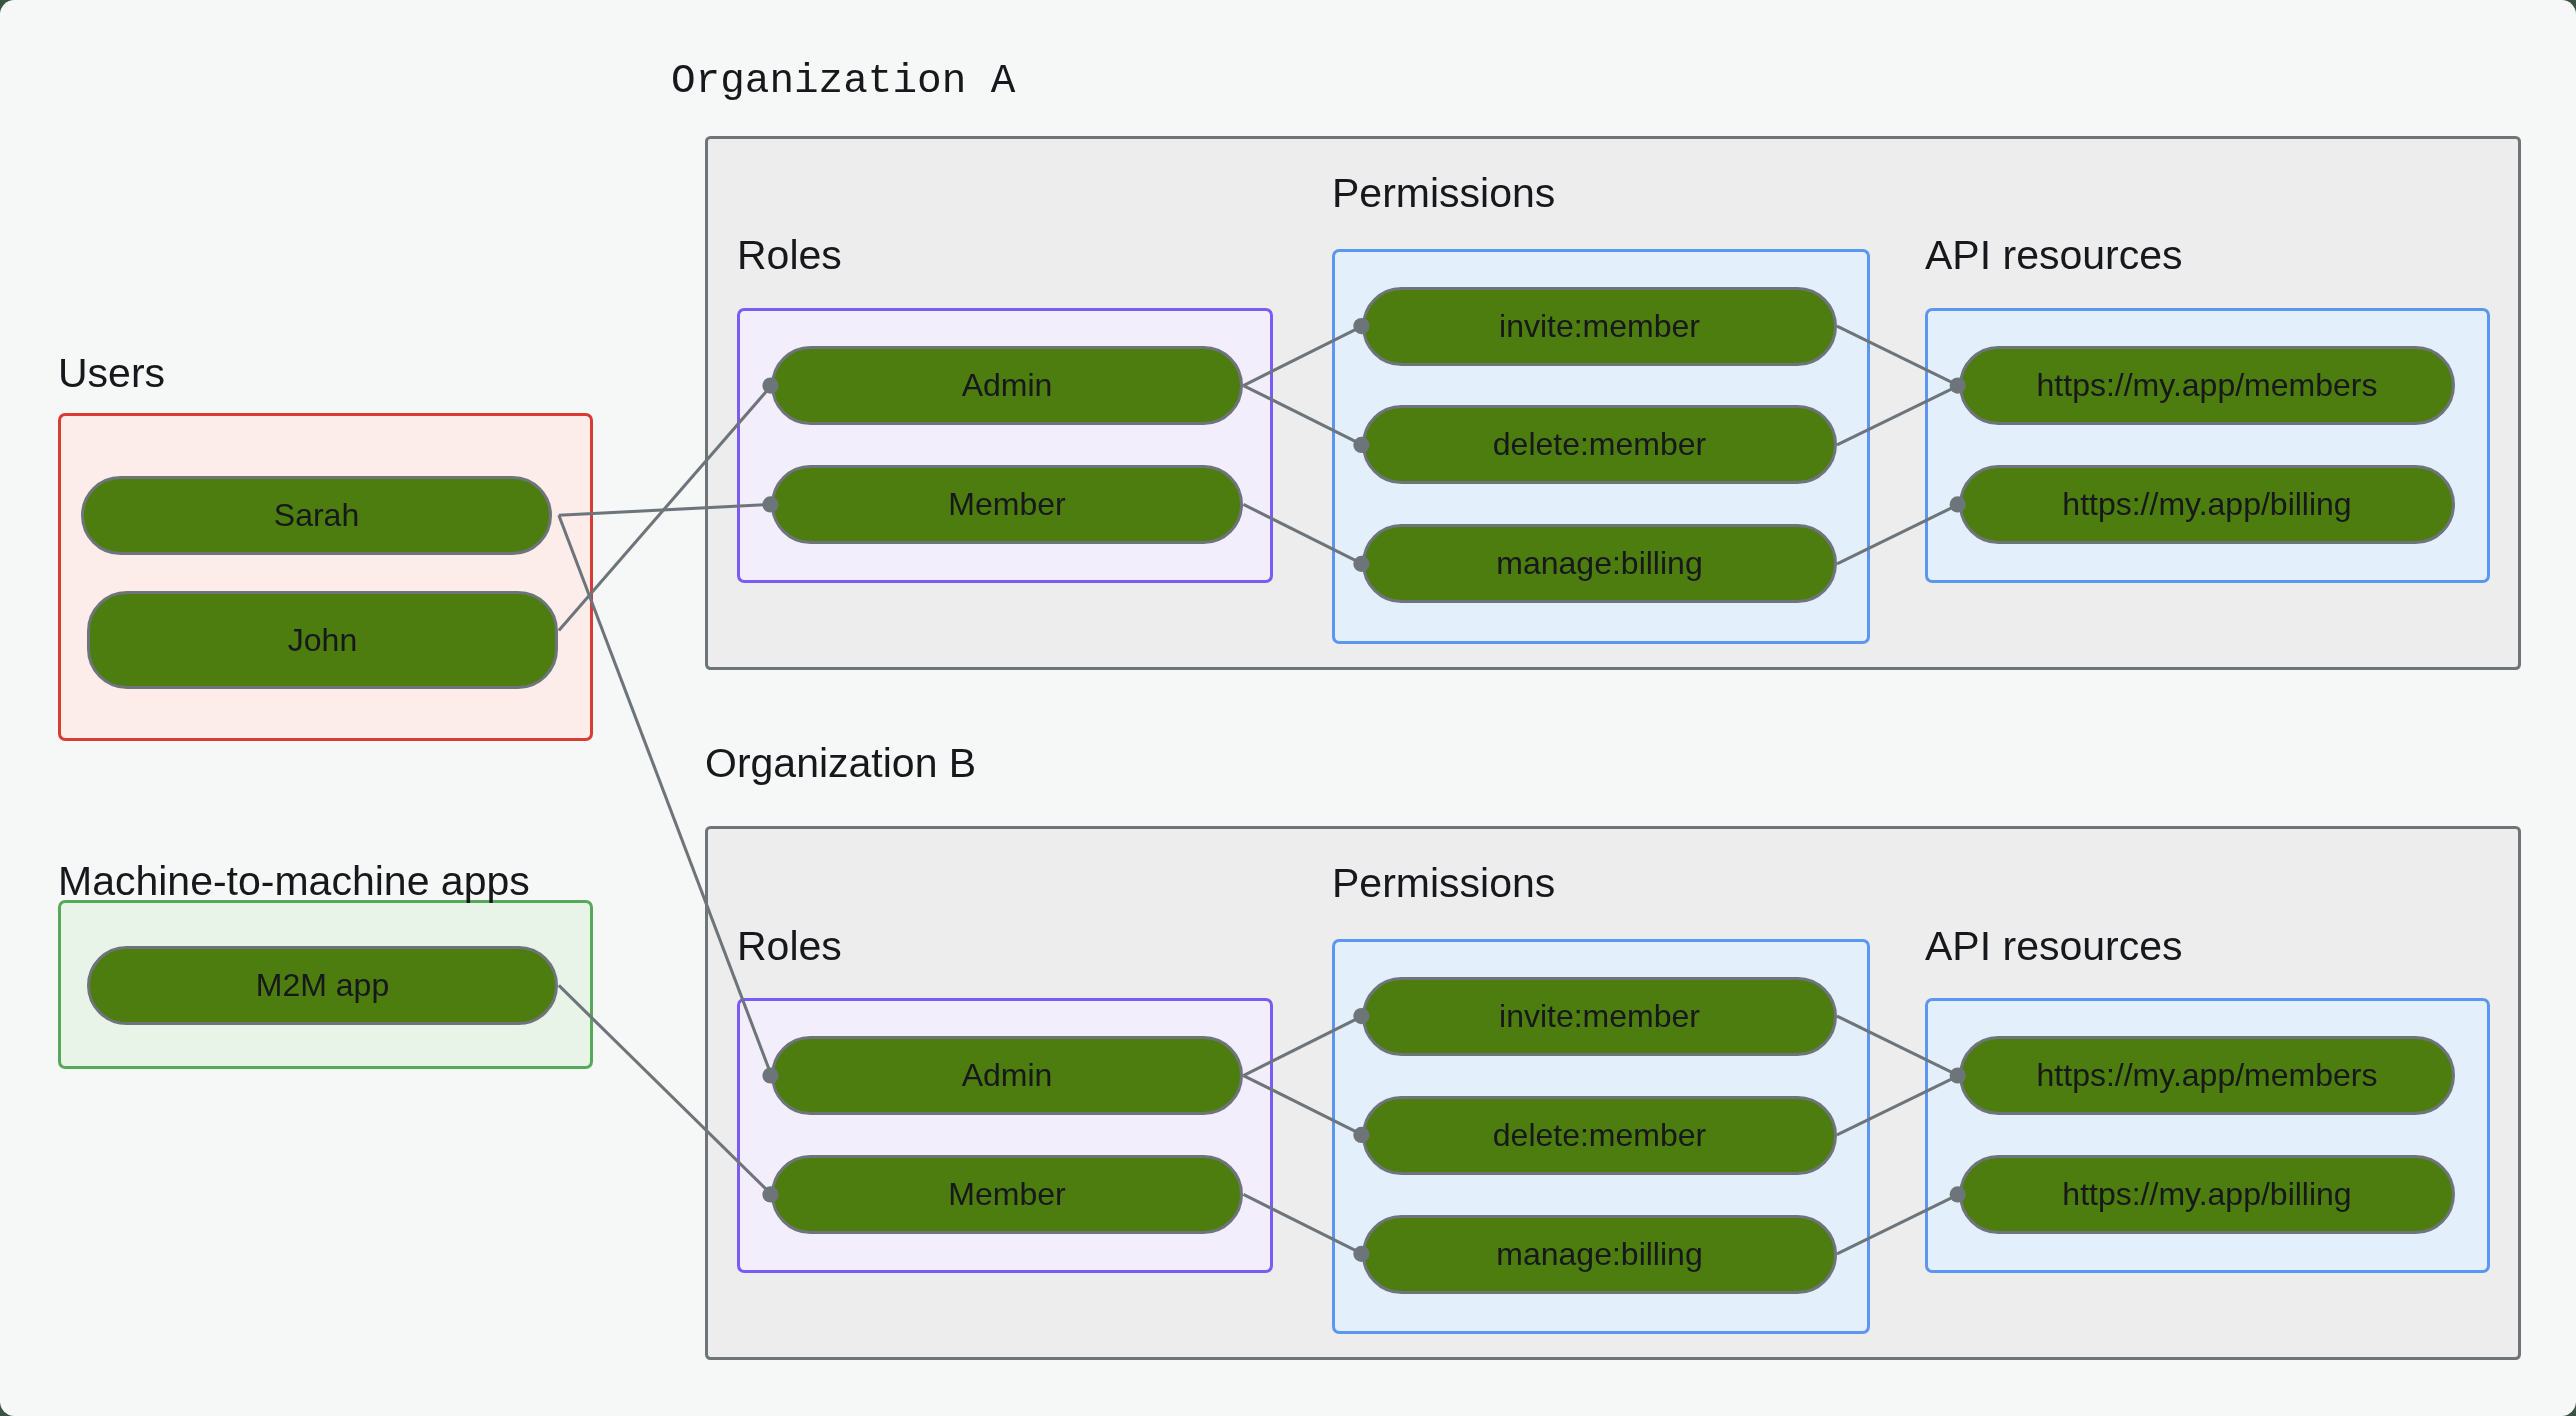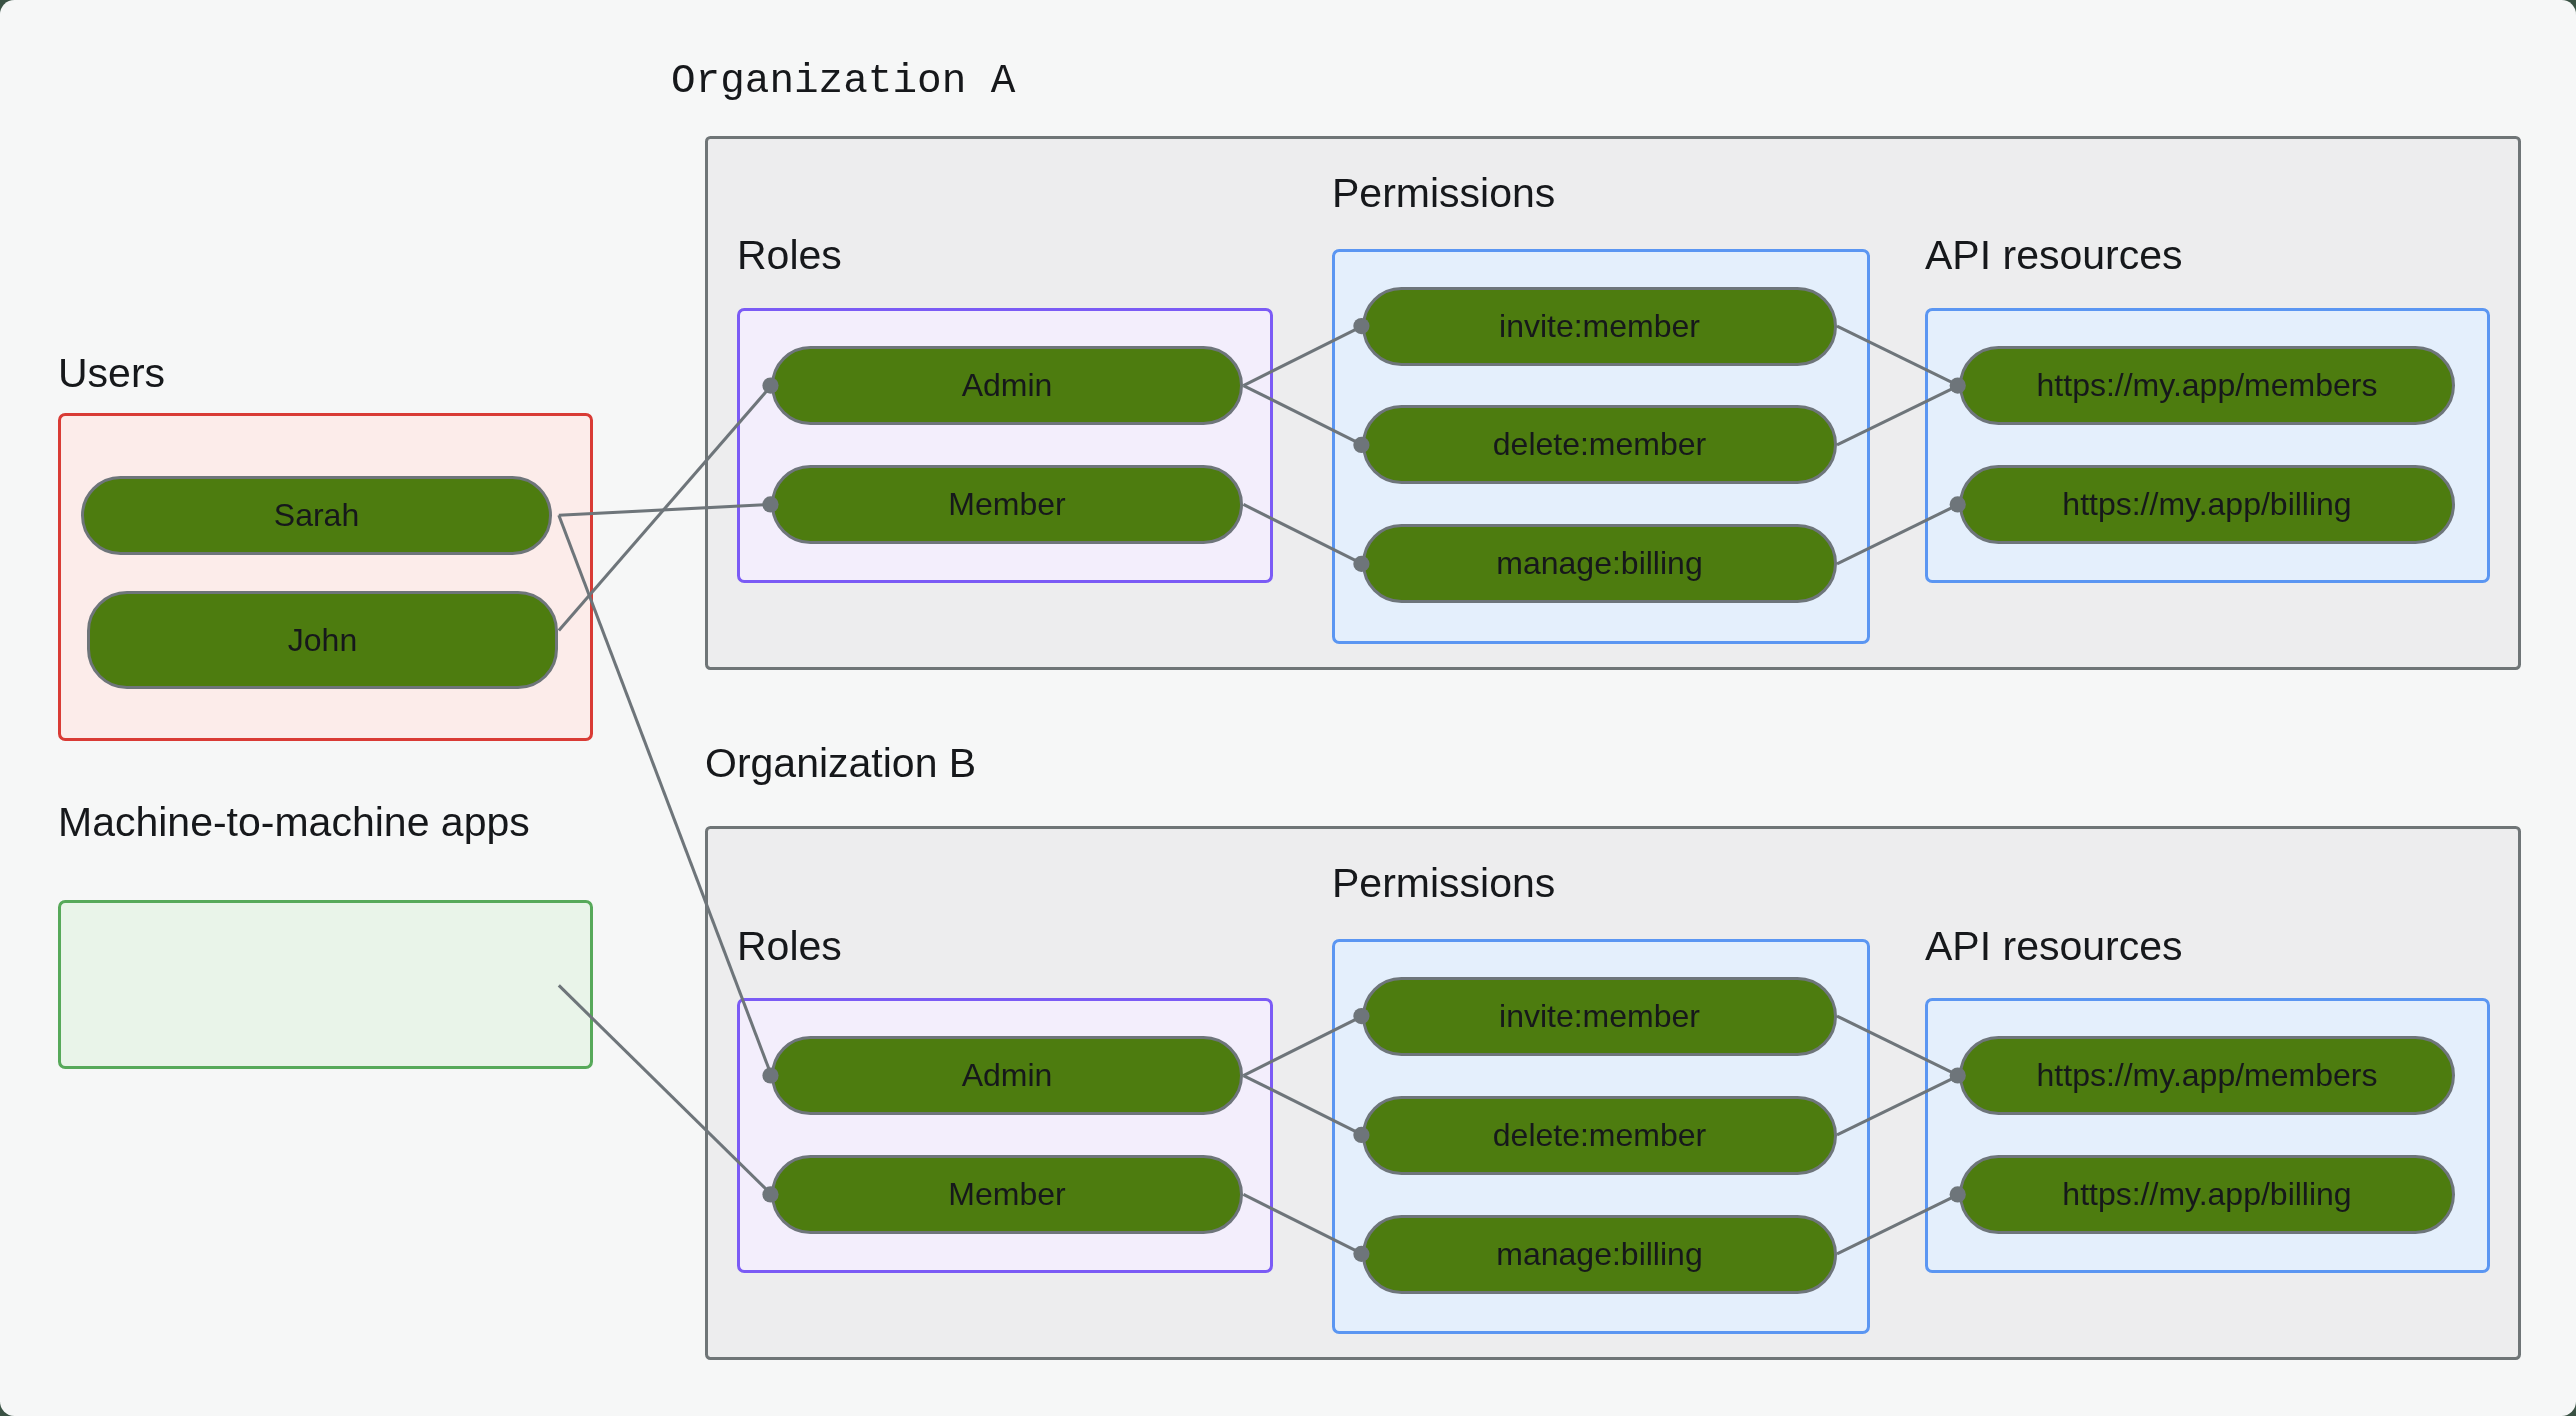--- a/index.html
+++ b/index.html
@@ -74,35 +74,36 @@
     <div class="group-box api-box" style="left:1925px; top:308px; width:565px; height:275px;"></div>
 
     <div class="org-container" style="left:705px; top:826px; width:1816px; height:534px;"></div>
     <div class="group-box roles-box" style="left:737px; top:998px; width:536px; height:275px;"></div>
     <div class="group-box perm-box" style="left:1332px; top:939px; width:538px; height:395px;"></div>
     <div class="group-box api-box" style="left:1925px; top:998px; width:565px; height:275px;"></div>
   </div>
 
   <div class="label-layer">
     <div class="title" style="left:58px; top:350px;">Users</div>
-    <div class="title" style="left:58px; top:799px;">Machine-to-machine apps</div>
+    <div class="title" style="left:58px; top:858px;">Machine-to-machine apps</div>
 
     <div class="title" style="left:671px; top:58px;font-family:Liberation Mono, monospace;">Organization A</div>
     <div class="title" style="left:737px; top:232px;">Roles</div>
     <div class="title" style="left:1332px; top:170px;">Permissions</div>
     <div class="title" style="left:1925px; top:232px;">API resources</div>
 
     <div class="title" style="left:705px; top:740px;">Organization B</div>
     <div class="title" style="left:737px; top:923px;">Roles</div>
     <div class="title" style="left:1332px; top:860px;">Permissions</div>
     <div class="title" style="left:1925px; top:923px;">API resources</div>
   </div>
 
   <div class="pill" style="left: 81px; top: 476px; width: 471px; height: 79px;">Sarah</div>
   <div class="pill" style="left: 87px; top: 591px; width: 471px; height: 98px;">John</div>
+  <div class="pill" style="left: 87px; top: 946px; width: 471px; height: 79px;">M2M app</div>
 
   <div class="pill" style="left: 771px; top: 346px; width: 472px; height: 79px;">Admin</div>
   <div class="pill" style="left: 771px; top: 465px; width: 472px; height: 79px;">Member</div>
   <div class="pill" style="left: 1362px; top: 287px; width: 475px; height: 79px;">invite:member</div>
   <div class="pill" style="left: 1362px; top: 405px; width: 475px; height: 79px;">delete:member</div>
   <div class="pill" style="left: 1362px; top: 524px; width: 475px; height: 79px;">manage:billing</div>
   <div class="pill" style="left: 1959px; top: 346px; width: 496px; height: 79px;">https://my.app/members</div>
   <div class="pill" style="left: 1959px; top: 465px; width: 496px; height: 79px;">https://my.app/billing</div>
 
   <div class="pill" style="left: 771px; top: 1036px; width: 472px; height: 79px;">Admin</div>

